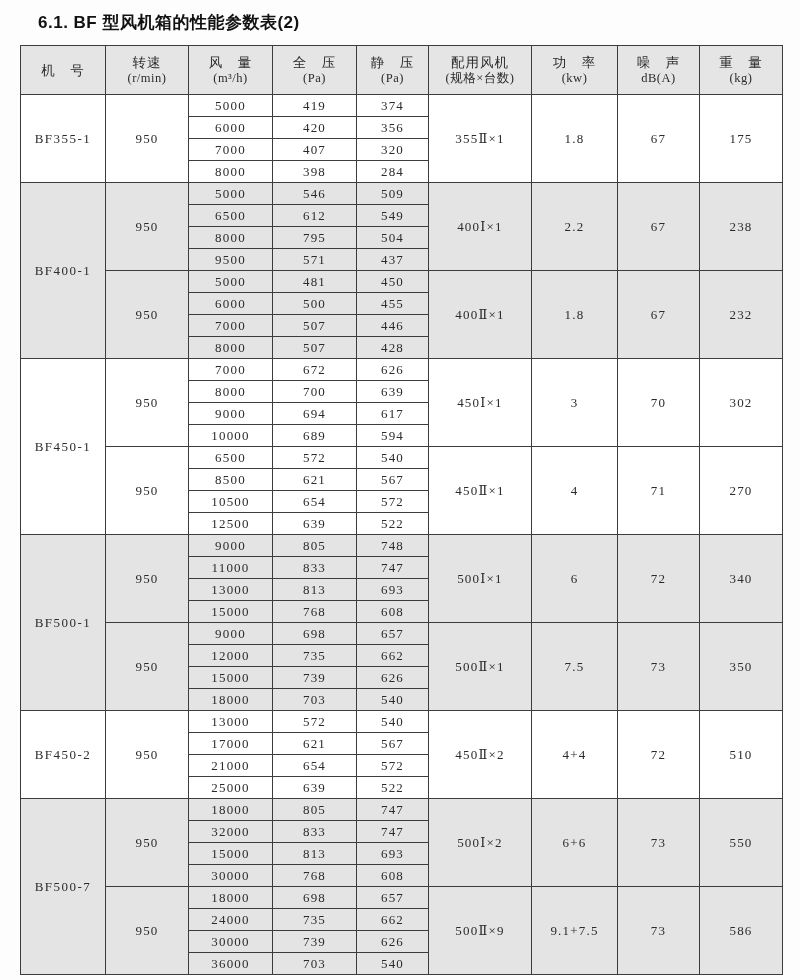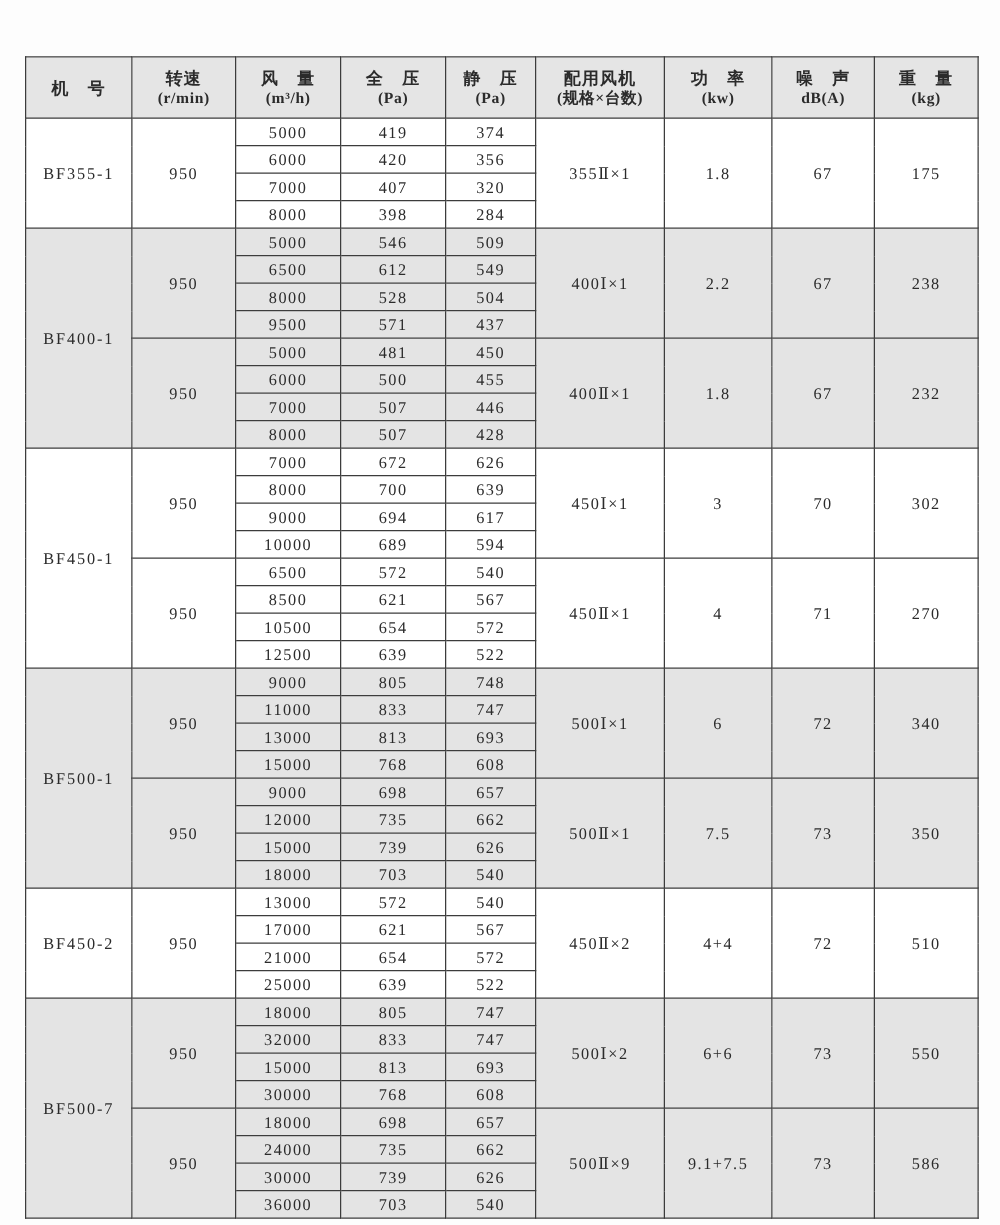--- a/index.html
+++ b/index.html
@@ -25,21 +25,21 @@
   }
   .perf th, .perf td {
     border: 1px solid var(--border-color, #3c3c3c);
     text-align: center; vertical-align: middle;
     padding: 0;
     overflow: hidden;
   }
   .perf thead th {
     height: 48px;
     background: var(--header-bg, #e5e5e5);
-    font-weight: bold;
+    font-weight: normal;
   }
   .perf thead .h1 { font-size: 13.5px; line-height: 17px; letter-spacing: 1px; }
   .perf thead .h2 { font-size: 12.5px; line-height: 15px; letter-spacing: 0.5px; text-align: center; }
   .perf tbody td {
     height: 21px; line-height: 21px;
     font-size: 13px;
     letter-spacing: 1.2px;
     background: #fff;
   }
   .perf tbody tr.shaded td { background: var(--shaded-bg, #e4e4e4); }
@@ -52,20 +52,21 @@
   col.c4 { width: 72px; }
   col.c5 { width: 103px; }
   col.c6 { width: 86px; }
   col.c7 { width: 82px; }
   col.c8 { width: 83px; }
 </style>
 </head>
 <body>
 
 <div class="page">
+  <div class="title">6.1. BF 型风机箱的性能参数表(2)</div>
 
   <table class="perf">
     <colgroup>
       <col class="c0">
         <col class="c1">
         <col class="c2">
         <col class="c3">
         <col class="c4">
       <col class="c5">
         <col class="c6">
@@ -150,21 +151,21 @@
           <td rowspan="4">67</td>
           <td rowspan="4">238</td>
         </tr>
         <tr class="shaded">
           <td>6500</td>
           <td>612</td>
           <td>549</td>
         </tr>
         <tr class="shaded">
           <td>8000</td>
-          <td>528</td>
+          <td>795</td>
           <td>504</td>
         </tr>
         <tr class="shaded">
           <td>9500</td>
           <td>571</td>
           <td>437</td>
         </tr>
         <tr class="shaded">
           <td rowspan="4">950</td>
           <td>5000</td>

